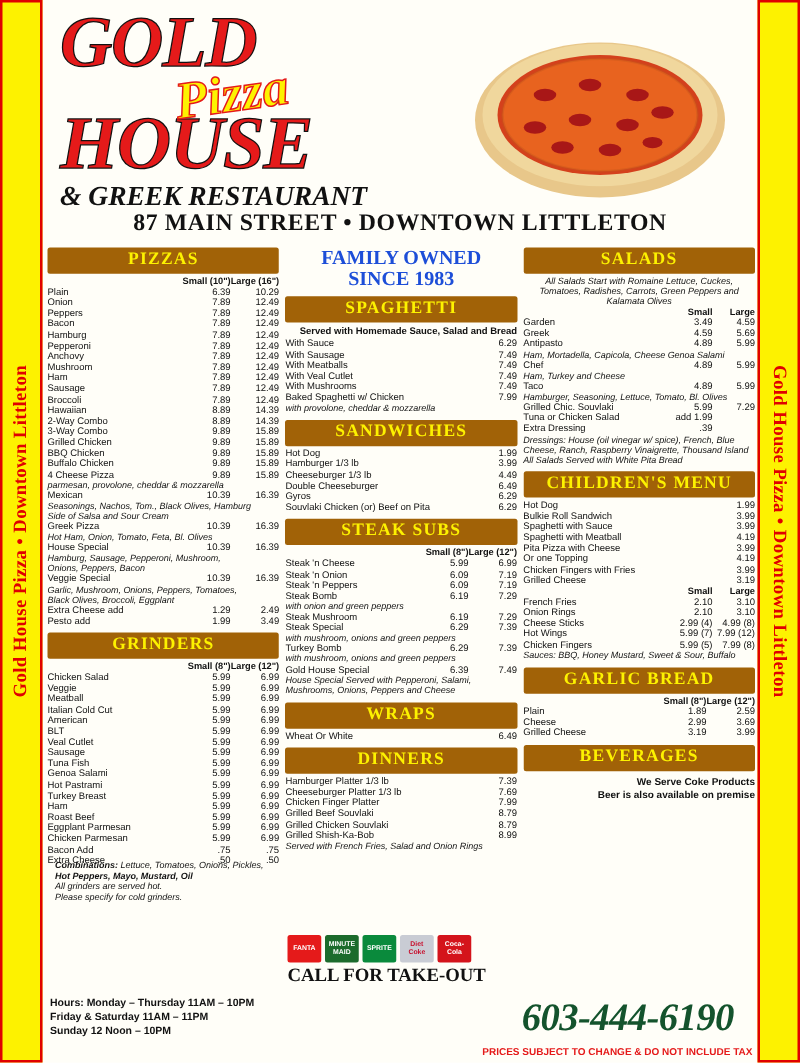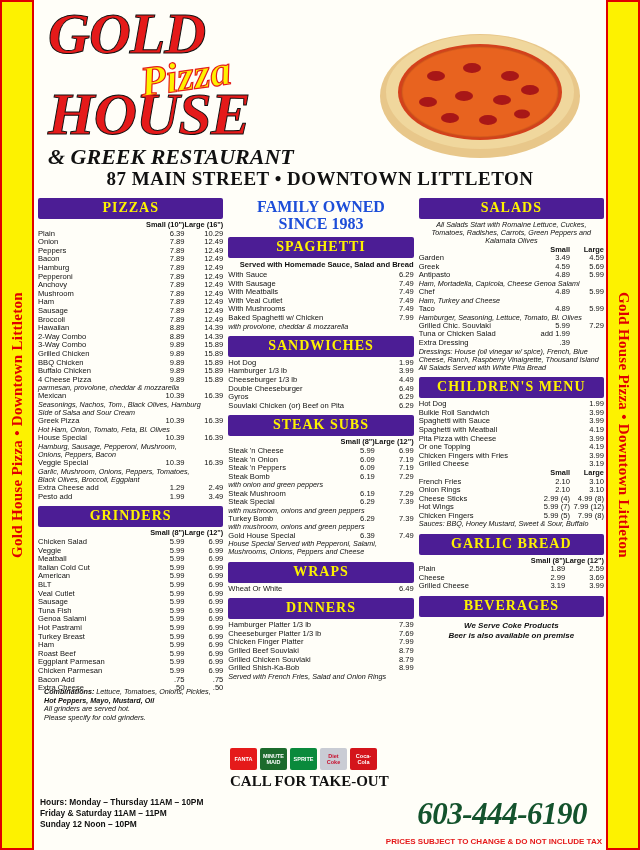--- a/index.html
+++ b/index.html
@@ -87,21 +87,21 @@
     letter-spacing:0.5px;
   }
 
   
   .cols { position:absolute; top:198px; left:4px; width:566px; height:600px; display:flex; gap:5px; }
   .col { width:186px; }
   .col.mid { width:186px; }
   .col.right { width:186px; }
 
   .bar {
-    background:#4c1d95;
+    background:#a16207;
     color:#fdf200;
     font-family:"Liberation Serif", serif;
     font-weight:bold;
     font-size:14px;
     text-align:center;
     letter-spacing:1px;
     padding:2px 0 3px;
     margin:5px 0 2px;
     border-radius:2px;
   }
@@ -162,21 +162,21 @@
   .soda {
     width:27px; height:22px; border-radius:2px;
     font-size:5.5px; color:#fff; font-weight:bold;
     display:flex; align-items:center; justify-content:center;
     text-align:center; line-height:6px; padding:1px;
   }
   .combos {
     position:absolute; left:6px; bottom:76px; width:178px;
     font-size:7.2px; line-height:8.4px; font-style:italic;
   }
-  .coke-note { text-align:center; font-size:8px; line-height:10px; margin-top:4px;font-style:italic; }
+  .coke-note { text-align:right; font-size:8px; line-height:10px; margin-top:4px; }
 </style>
 </head>
 <body>
 
 <div class="page">
 
   <div class="rail left">
     <span class="rail-text">Gold House Pizza • Downtown Littleton</span>
   </div>
   <div class="rail right">

